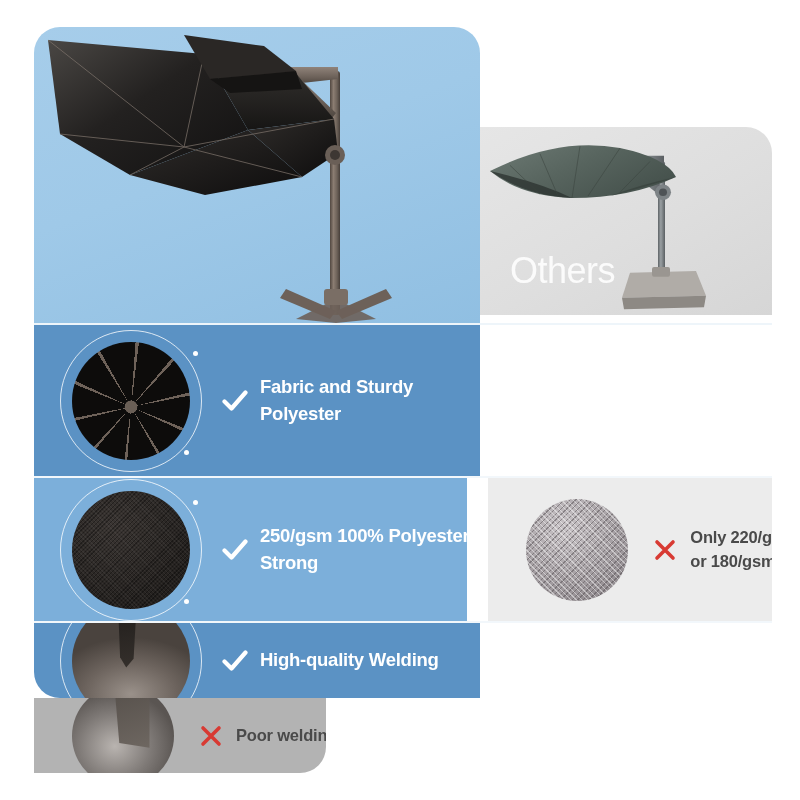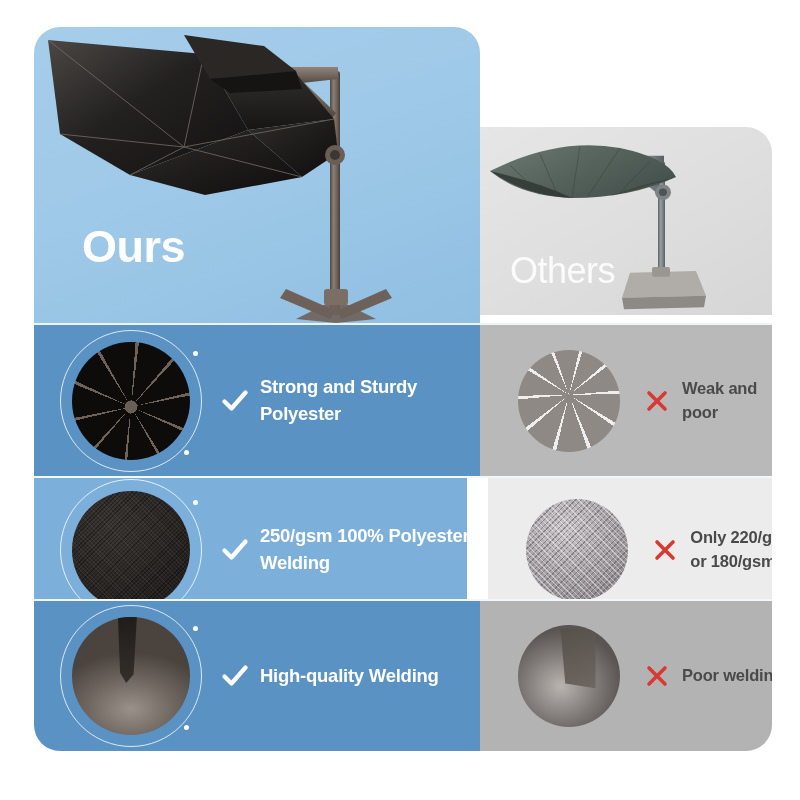--- a/index.html
+++ b/index.html
@@ -57,21 +57,21 @@
 
   
   .row {
     position: absolute;
     left: 34px;
     width: 738px;
     display: flex;
   }
   .row-1 { top: 325px; height: 151px; }
   .row-2 { top: 478px; height: 143px; gap: 21px; }
-  .row-3 { top: 601px; height: 150px; }
+  .row-3 { top: 623px; height: 150px; flex-direction: column; }
 
   .cell {
     position: relative;
     display: flex;
     align-items: center;
     height: 100%;
     overflow: hidden;
   }
   .cell-left  { width: 446px; }
   .cell-right { width: 292px; }
@@ -303,21 +303,20 @@
         <circle cx="301" cy="128" r="5" fill="#3d3733"></circle>
 
         <g fill="#6d6159">
           <path d="M252 262 L302 284 L296 292 L246 271 Z"></path>
           <path d="M352 262 L302 284 L308 292 L358 271 Z"></path>
           <path d="M262 292 L302 272 L342 292 L302 296 Z" opacity="0.9"></path>
         </g>
         <rect x="290" y="262" width="24" height="16" rx="3" fill="#7a6e65"></rect>
       </svg>
     </div>
-    <div class="hero-label label-ours">Ours</div>
   </div>
 
   <div class="hero-others">
     <div class="art">
       <svg viewBox="0 0 292 196" preserveAspectRatio="none">
         <defs>
           <linearGradient id="gcanopy" x1="0" y1="0" x2="1" y2="0.6">
             <stop offset="0%" stop-color="#6d7a74"></stop>
             <stop offset="50%" stop-color="#58655f"></stop>
             <stop offset="100%" stop-color="#46524d"></stop>
@@ -365,59 +364,44 @@
           <span class="ring-dot d2"></span>
         </div>
         <div class="thumb thumb-left tex-frame-dark"></div>
       </div>
       <div class="mark mark-left">
         <svg width="26" height="22" viewBox="0 0 26 22">
           <path d="M2.5 11.5 L9.5 18.5 L23.5 2.5" stroke="#ffffff" stroke-width="4.2" fill="none" stroke-linecap="round" stroke-linejoin="round"></path>
         </svg>
       </div>
       <div class="feature-text left">
-        <span class="ln">Strong and Sturdy</span>
+        <span class="ln">Fabric and Sturdy</span>
         <span class="ln">Polyester</span>
       </div>
     </div>
 
-    <div class="cell cell-right">
-      <div class="thumb-wrap">
-        <div class="ring-right"></div>
-        <div class="thumb thumb-right tex-frame-light"></div>
-      </div>
-      <div class="mark mark-right">
-        <svg width="22" height="22" viewBox="0 0 22 22">
-          <path d="M3 3 L19 19 M19 3 L3 19" stroke="#d83a33" stroke-width="3.6" fill="none" stroke-linecap="round"></path>
-        </svg>
-      </div>
-      <div class="feature-text right">
-        <span class="ln">Weak and</span>
-        <span class="ln">poor</span>
-      </div>
-    </div>
   </div>
 
   <div class="row row-2">
     <div class="cell cell-left">
       <div class="thumb-wrap">
         <div class="ring">
           <span class="ring-dot d1"></span>
           <span class="ring-dot d2"></span>
         </div>
         <div class="thumb thumb-left tex-fabric-dark"></div>
       </div>
       <div class="mark mark-left">
         <svg width="26" height="22" viewBox="0 0 26 22">
           <path d="M2.5 11.5 L9.5 18.5 L23.5 2.5" stroke="#ffffff" stroke-width="4.2" fill="none" stroke-linecap="round" stroke-linejoin="round"></path>
         </svg>
       </div>
       <div class="feature-text left">
         <span class="ln">250/gsm 100% Polyester</span>
-        <span class="ln">Welding</span>
+        <span class="ln">Strong</span>
       </div>
     </div>
 
     <div class="cell cell-right">
       <div class="thumb-wrap">
         <div class="ring-right"></div>
         <div class="thumb thumb-right tex-fabric-light"></div>
       </div>
       <div class="mark mark-right">
         <svg width="22" height="22" viewBox="0 0 22 22">

